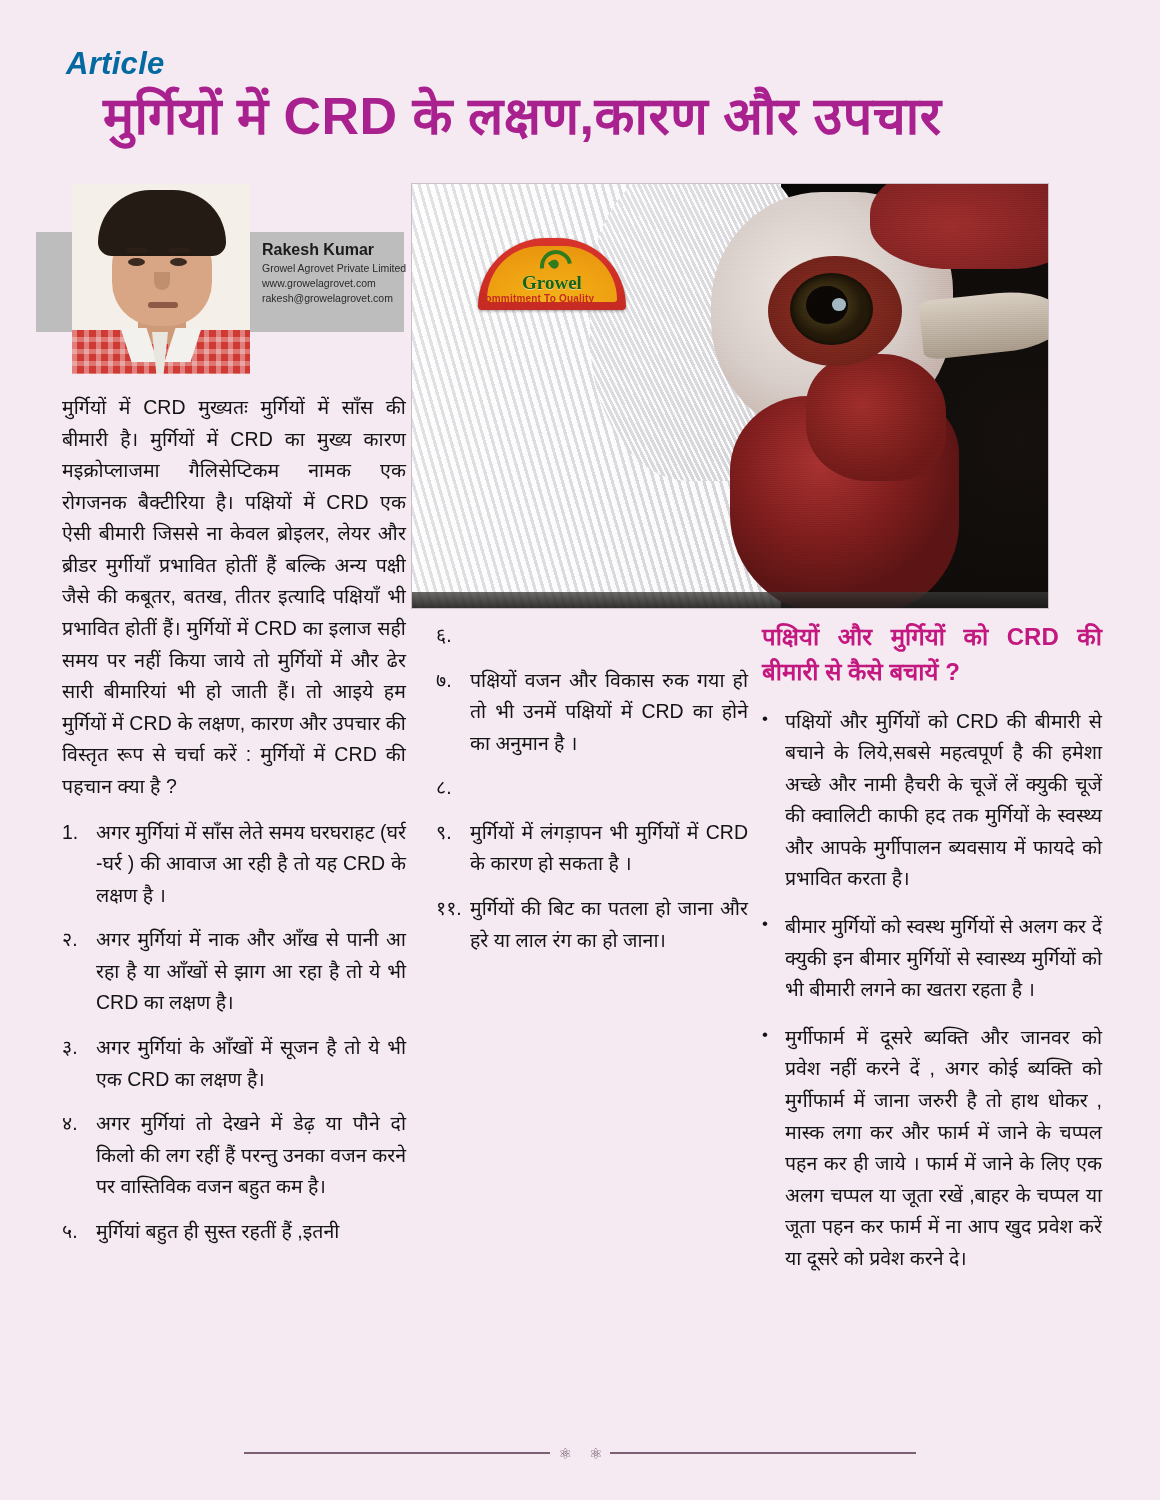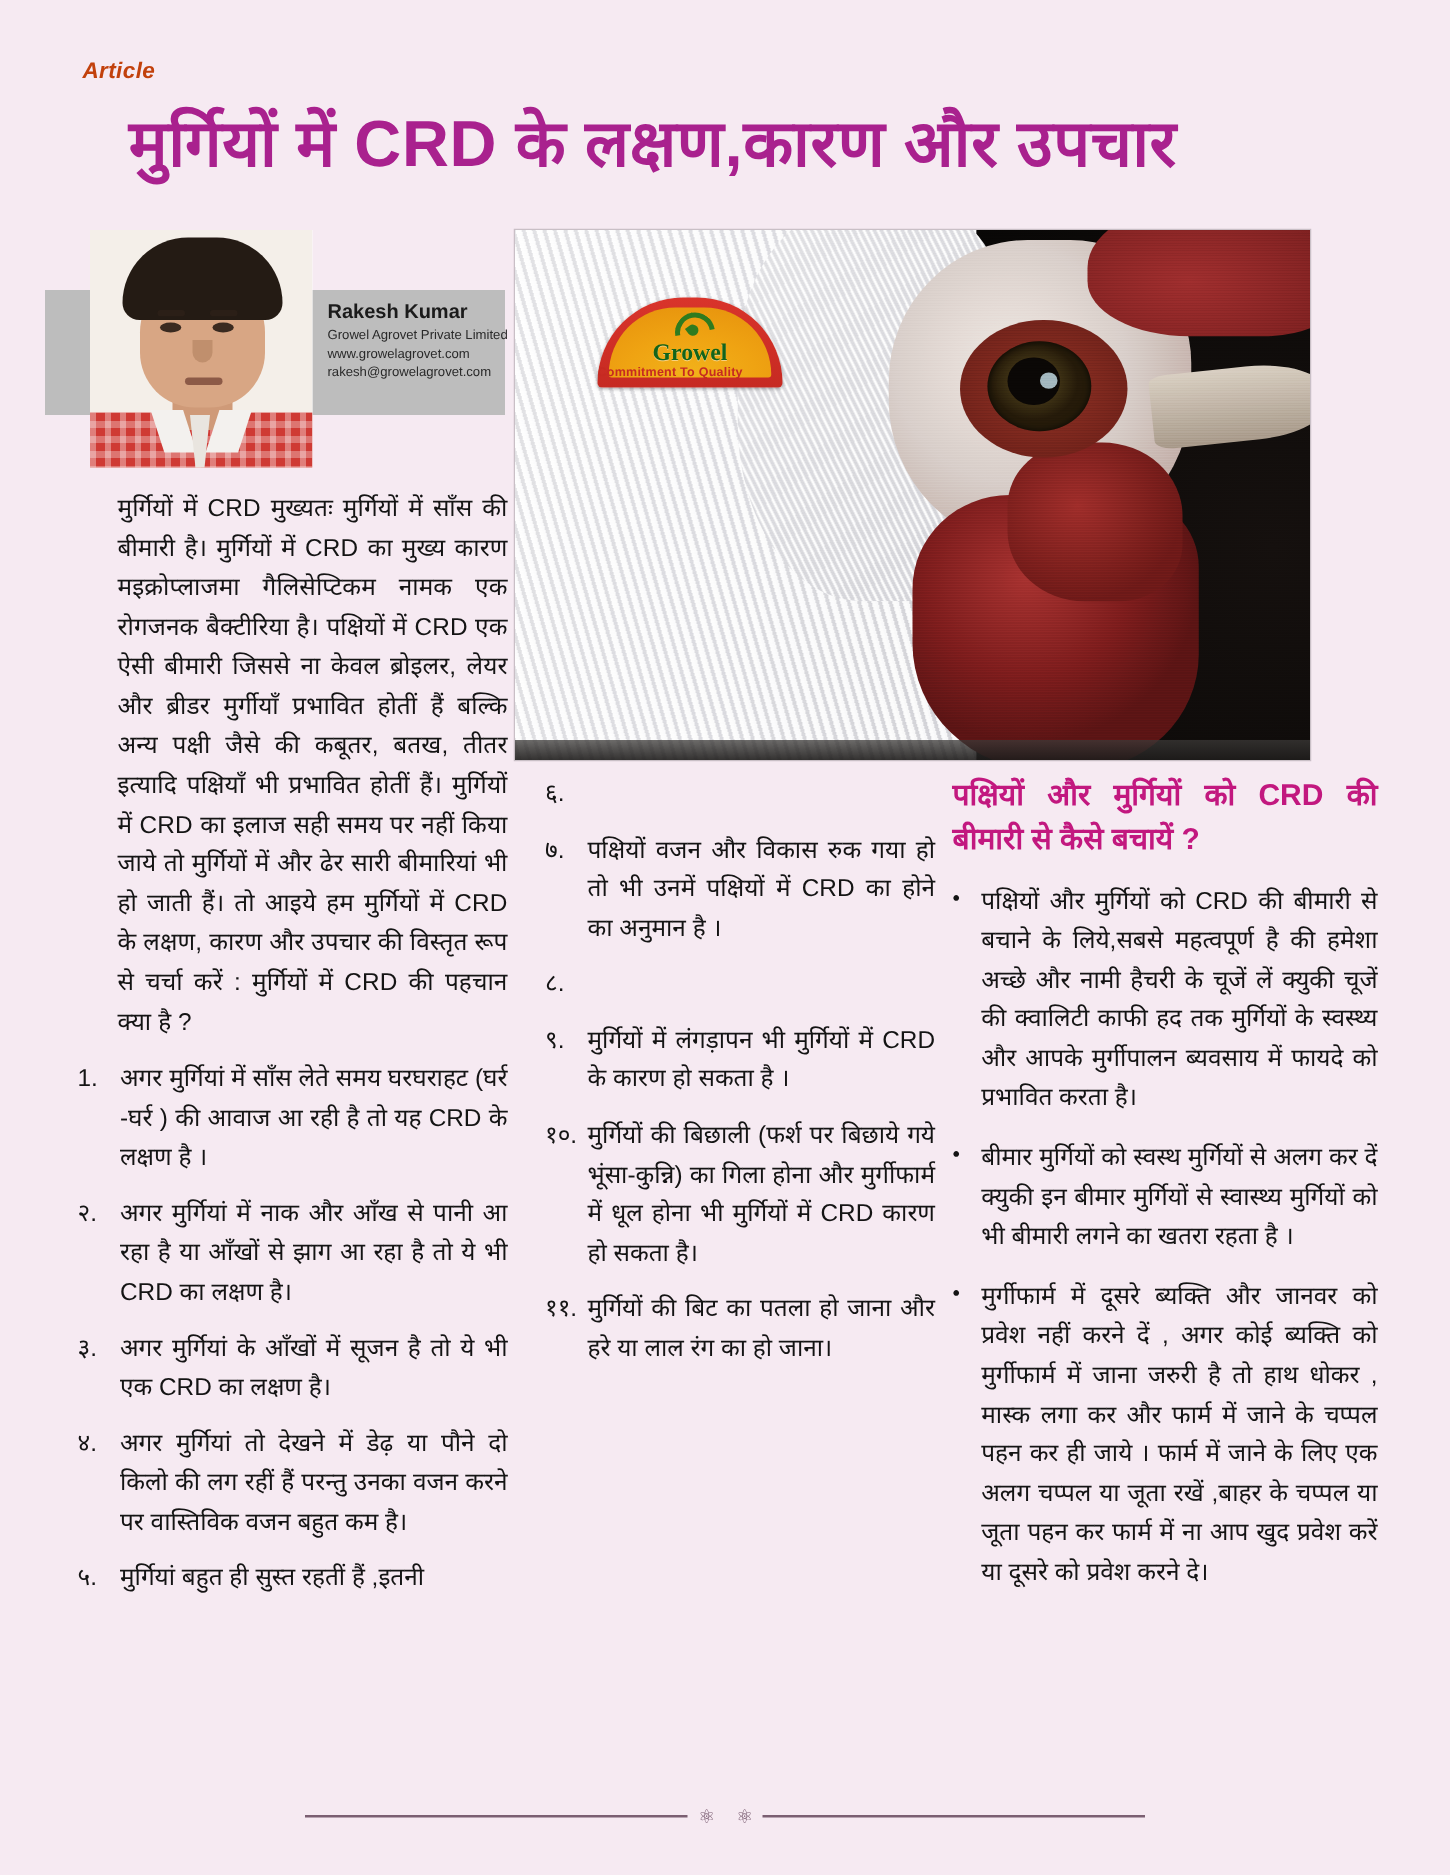--- a/index.html
+++ b/index.html
@@ -9,22 +9,22 @@
     background:#f6eaf2;
     font-family:"Liberation Sans","DejaVu Sans",sans-serif;
     position:relative;overflow:hidden;
     -webkit-font-smoothing:antialiased;
   }
   .page{position:absolute;inset:0;}
 
   
   .kicker{
     position:absolute;left:66px;top:46px;
-    font-size:18px;font-weight:bold;font-style:italic;
-    color:#c2410c;letter-spacing:.3px;
+    font-size:31px;font-weight:bold;font-style:italic;
+    color:#0369a1;letter-spacing:.3px;
   }
   .headline{
     position:absolute;left:72px;top:86px;width:1046px;
     font-family:"Liberation Sans","DejaVu Sans",sans-serif;
     font-size:52px;font-weight:bold;line-height:1.18;
     color:#a9218e;white-space:nowrap;
     letter-spacing:.5px;
     margin-left:31px;
   }
 
@@ -189,21 +189,21 @@
   }
   #col1{left:62px;top:392px;width:344px;}
   #col2{left:436px;top:620px;width:312px;}
   #col3{left:762px;top:620px;width:340px;}
 
   .para{
     font-size:19.5px;line-height:1.62;text-align:justify;
     text-align-last:left;margin:0 0 9px 0;
     letter-spacing:.1px;
   }
-  .lead{margin-bottom:14px;margin-left:32px;}
+  .lead{margin-bottom:14px;}
 
   ol.nlist,ul.blist{margin:0;padding:0;list-style:none;}
   .nitem{
     display:flex;gap:8px;margin-bottom:13px;
     font-size:19.5px;line-height:1.62;
   }
   .nitem .num{flex:0 0 auto;min-width:26px;}
   .nitem .txt{flex:1 1 auto;text-align:justify;text-align-last:left;}
 
   .bitem{
@@ -328,24 +328,20 @@
         <span class="txt">पक्षियों वजन और विकास रुक गया हो तो भी उनमें पक्षियों में CRD का होने का अनुमान है ।</span>
       </li>
       <li class="nitem">
         <span class="num">८.</span>
       </li>
       <li class="nitem">
         <span class="num">९.</span>
         <span class="txt">मुर्गियों में लंगड़ापन भी मुर्गियों में CRD के कारण हो सकता है ।</span>
       </li>
       <li class="nitem">
-        <span class="num">१०.</span>
-        <span class="txt">मुर्गियों की बिछाली (फर्श पर बिछाये गये भूंसा-कुन्नि) का गिला होना और मुर्गीफार्म में धूल होना भी मुर्गियों में CRD कारण हो सकता है।</span>
-      </li>
-      <li class="nitem">
         <span class="num">११.</span>
         <span class="txt">मुर्गियों की बिट का पतला हो जाना और हरे या लाल रंग का हो जाना।</span>
       </li>
     </ol>
   </div>
 
   <div class="col" id="col3">
     <h2 class="subhead">पक्षियों और मुर्गियों को CRD की बीमारी से कैसे बचायें ?</h2>
     <ul class="blist">
       <li class="bitem">

